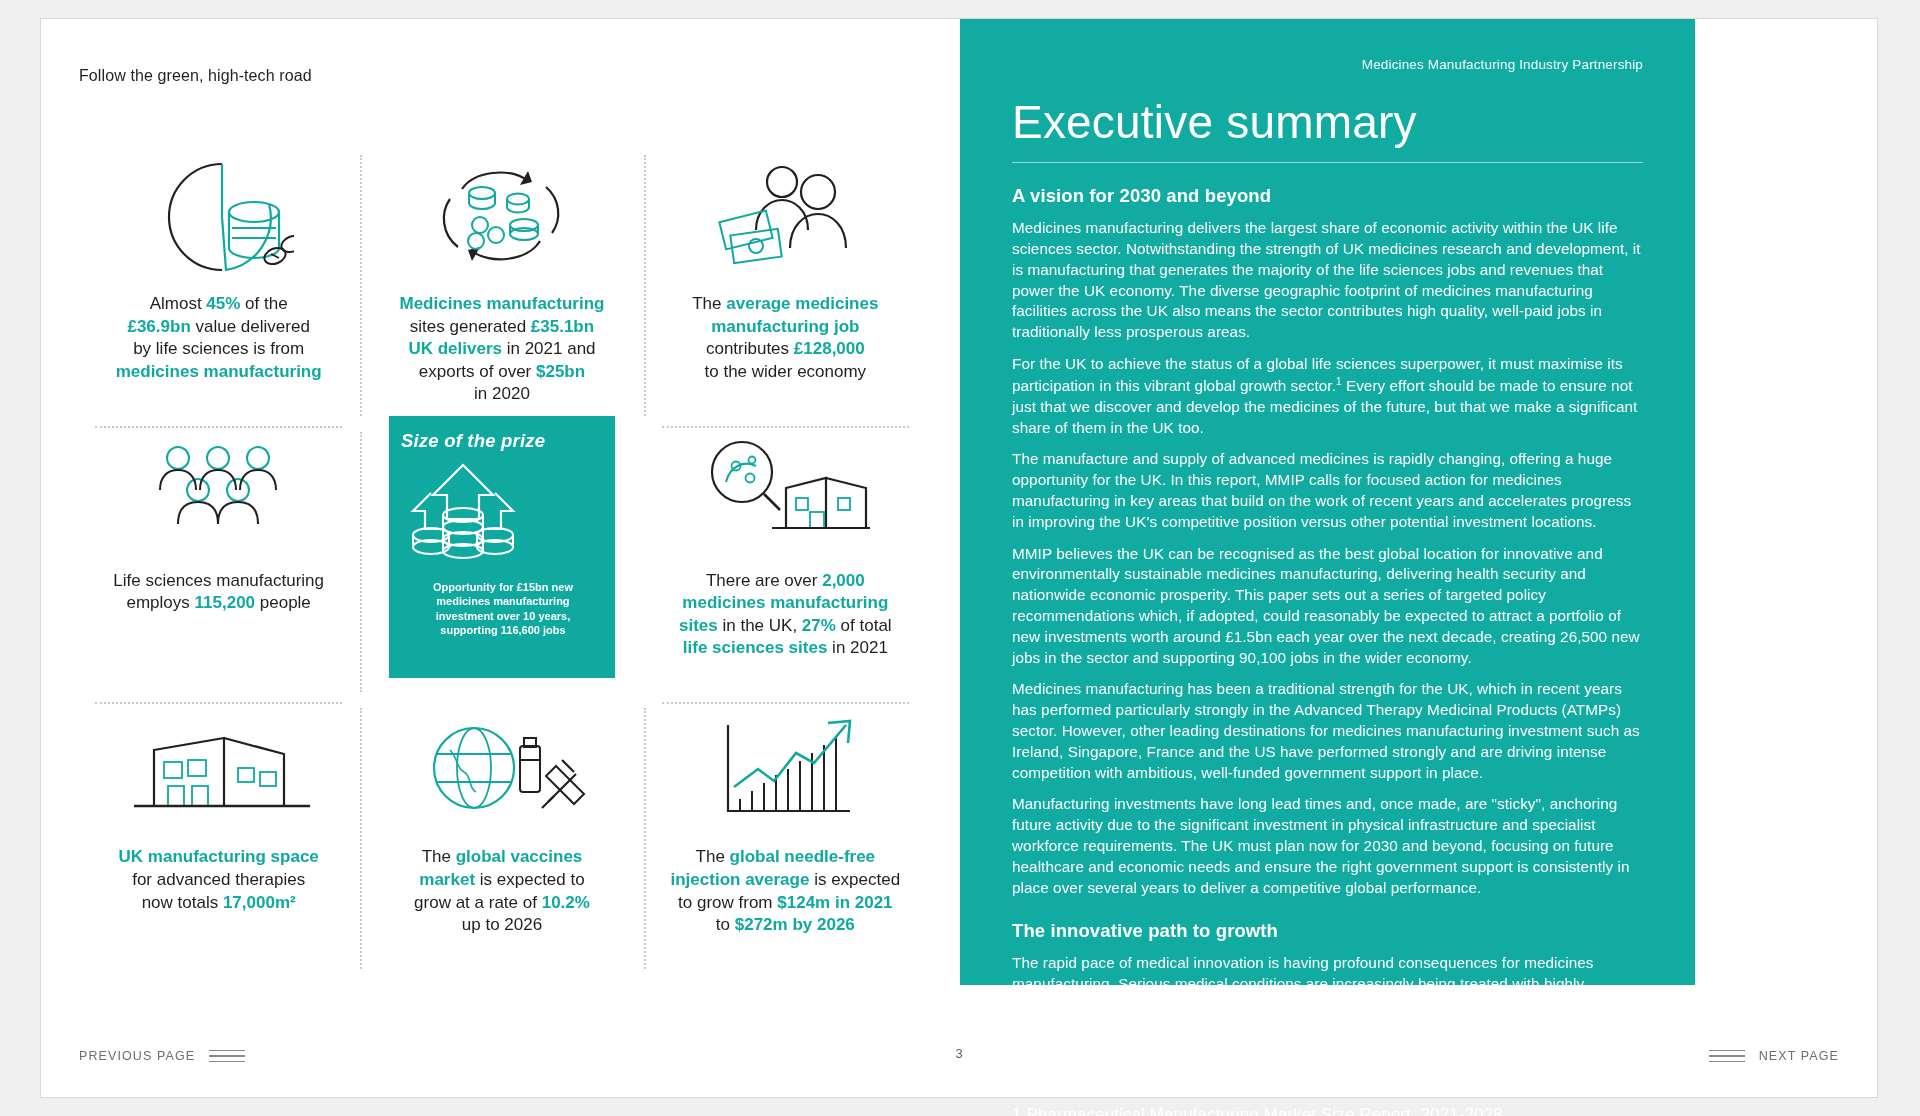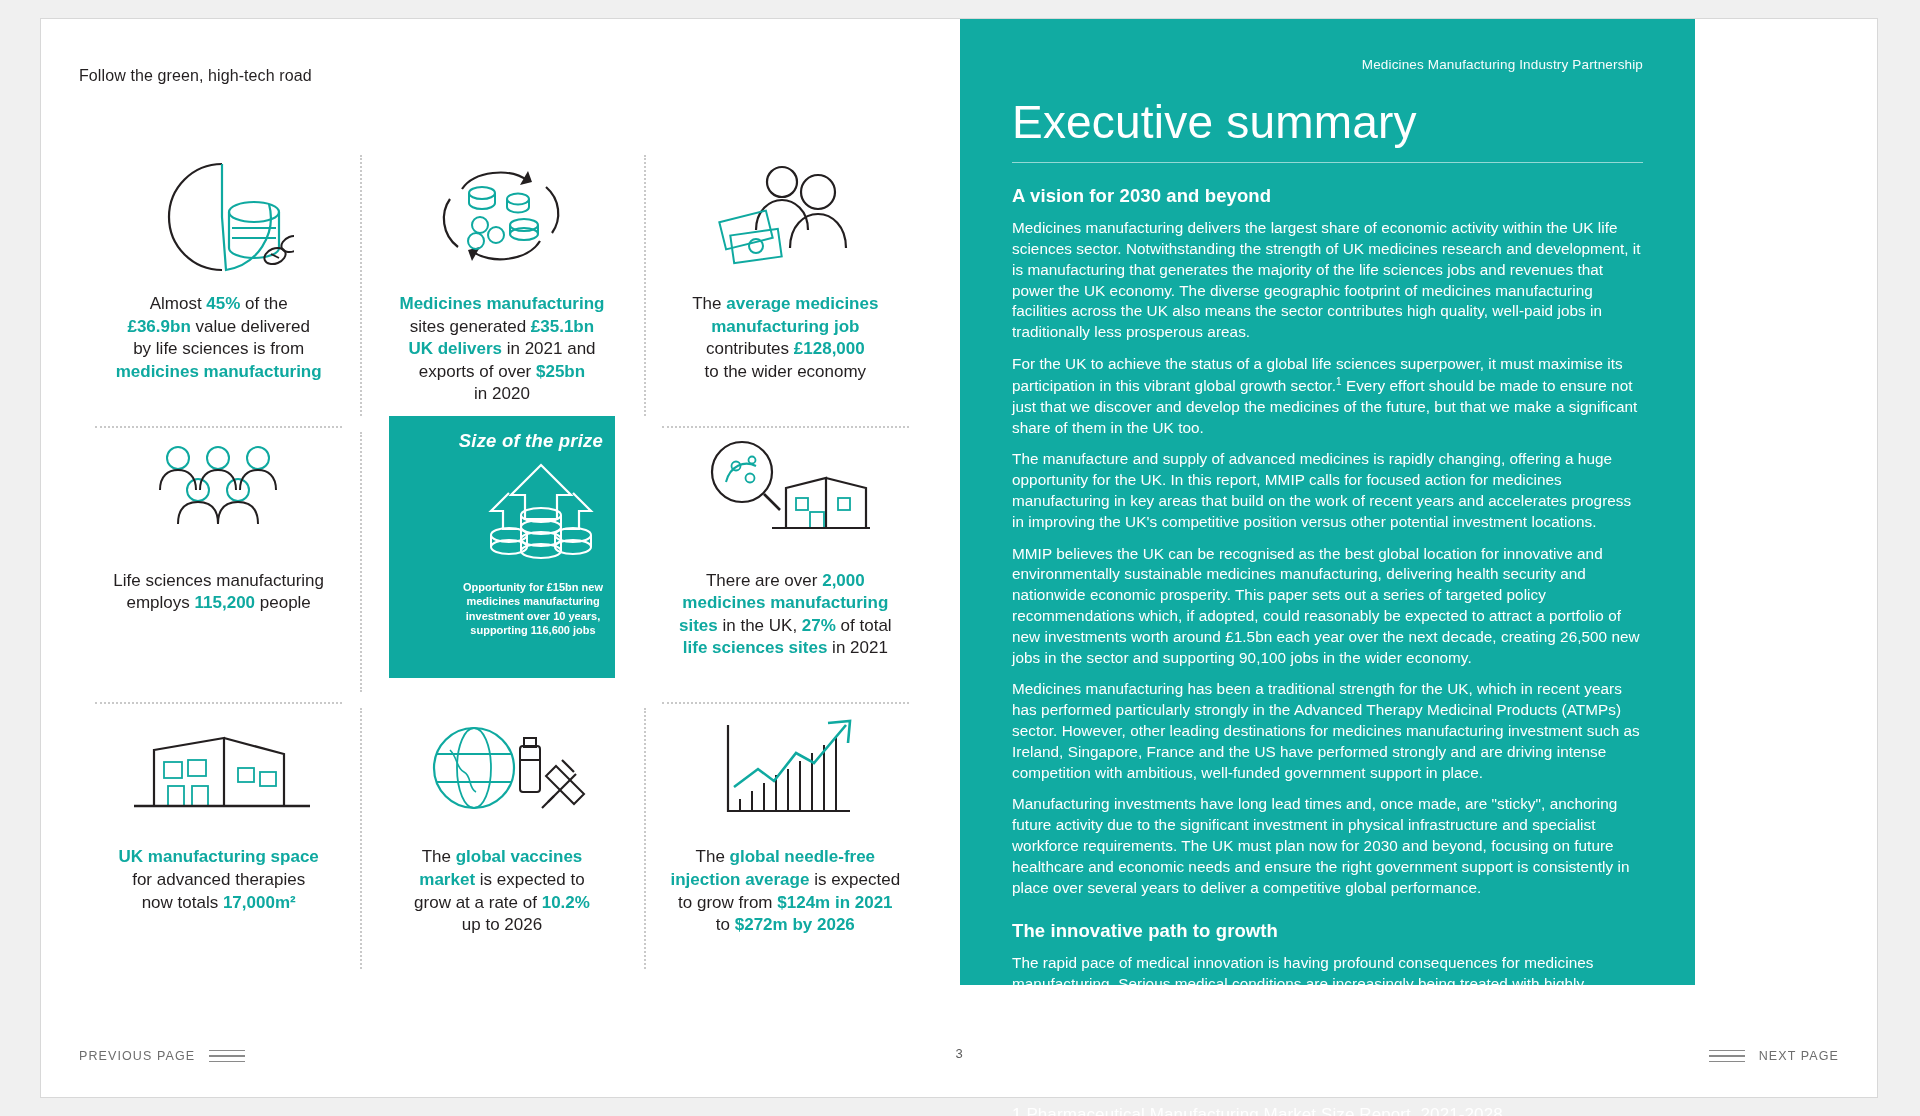--- a/index.html
+++ b/index.html
@@ -61,21 +61,21 @@
   }
 
   
   .prize-box {
     background: #0fa9a0;
     color: #ffffff;
     width: 226px;
     height: 262px;
     margin: -8px auto 0;
     padding: 14px 12px 16px;
-    display: flex; flex-direction: column; align-items: flex-end;
+    display: flex; flex-direction: column; align-items: flex-start;
   }
   .prize-title {
     font-size: 18.5px; font-style: italic; font-weight: 700;
     letter-spacing: .2px; margin-bottom: 6px;
   }
   .prize-art { height: 110px; display:flex; align-items:center; justify-content:center; }
   .prize-caption {
     margin-top: 12px; text-align: center;
     font-size: 11px; font-weight: 700; line-height: 1.32; margin-left: 32px;
   }

